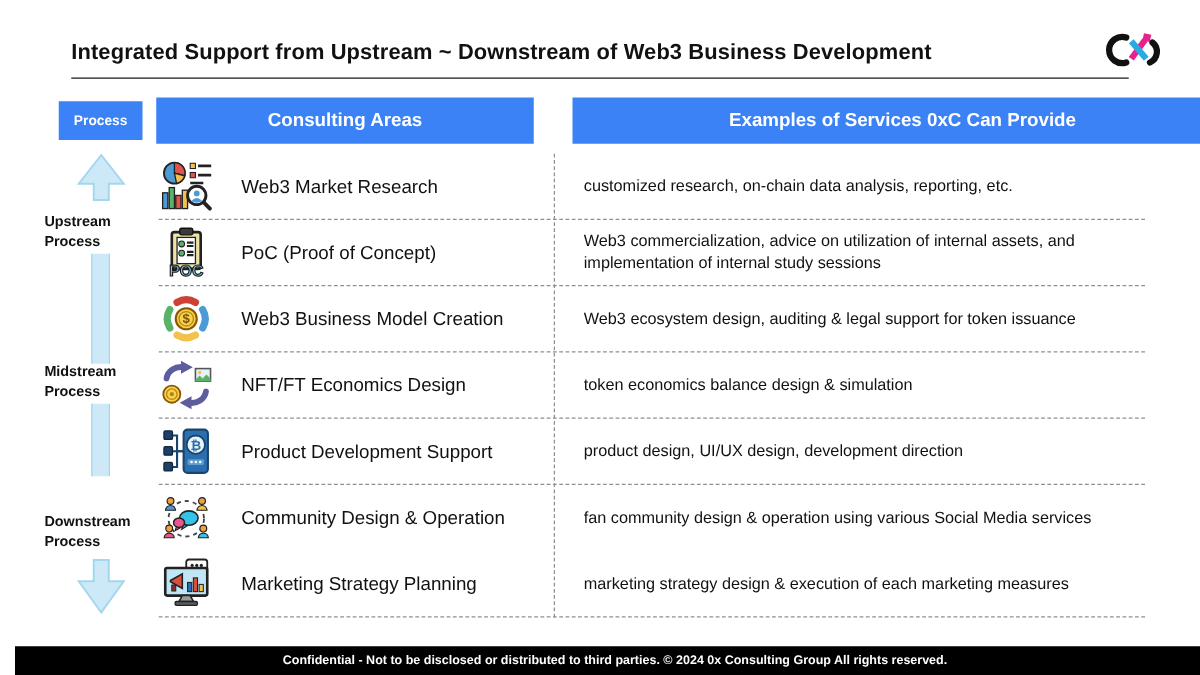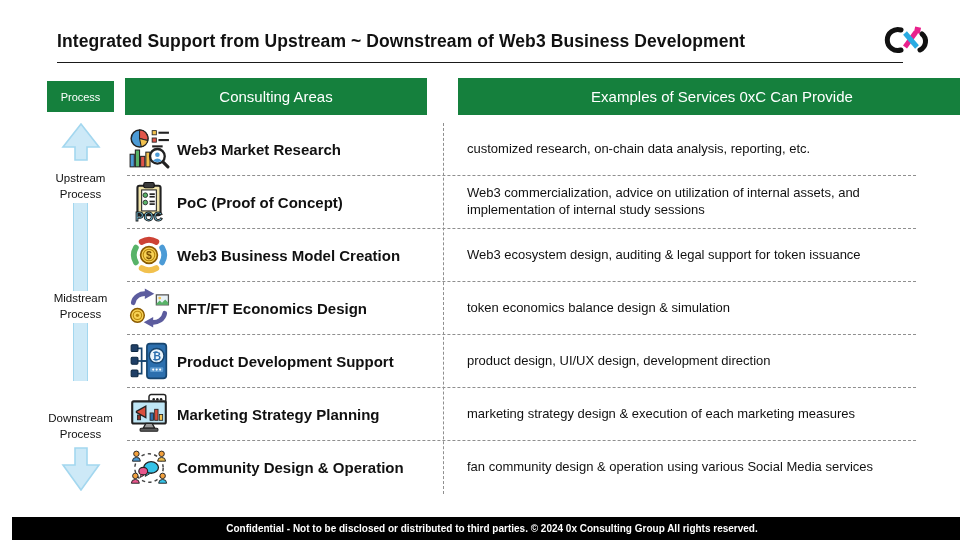--- a/index.html
+++ b/index.html
@@ -8,47 +8,47 @@
     font-family:"Liberation Sans", sans-serif;color:#111;overflow:hidden;
   }
   .title{
     position:absolute;left:57px;top:31px;font-size:17.5px;font-weight:700;
     letter-spacing:0.1px;white-space:nowrap;text-align:right;
   }
   .title-rule{position:absolute;left:57px;top:62px;width:846px;border-top:1.6px solid #1a1a1a;}
   .logo{position:absolute;left:884px;top:24px;width:46px;height:32px;}
 
   .hdr{
-    position:absolute;top:78px;height:37px;background:#15803d;color:#fff;
-    font-weight:400;display:flex;align-items:center;justify-content:center;text-align:center;
+    position:absolute;top:78px;height:37px;background:#3b82f6;color:#fff;
+    font-weight:700;display:flex;align-items:center;justify-content:center;text-align:center;
   }
   .hdr-process{left:47px;top:81px;height:31px;width:67px;font-size:11px;}
   .hdr-consulting{left:125px;width:302px;font-size:15px;}
   .hdr-services{left:458px;width:528px;font-size:15px;}
 
   
   .rail{
     position:absolute;left:47px;top:123px;width:67px;height:371px;
     display:flex;flex-direction:column;align-items:center;
   }
   .rail .gap10{height:10px;} .rail .gap30{height:30px;} .rail .gap4{height:4px;}
   .rail-label{
-    width:90px;font-size:11.5px;font-weight:400;text-align:center;line-height:1.35;
+    width:90px;font-size:11.5px;font-weight:700;line-height:1.35;
     color:#111;height:32px;display:flex;align-items:center;justify-content:center;
   }
   .shaft{width:13px;background:#CDE9F7;border-left:1.6px solid #A3D7EF;border-right:1.6px solid #A3D7EF;}
   .shaft.s1{height:88px;} .shaft.s2{height:58px;}
 
   
   .grid{position:absolute;left:127px;top:123px;width:789px;}
   .row{height:53px;display:flex;align-items:center;box-sizing:border-box;}
   .row.sep{border-bottom:1.8px dashed #8f8f8f;}
   .cell-area{width:316px;display:flex;align-items:center;box-sizing:border-box;padding-left:1px;}
   .cell-area .icon{width:42px;height:42px;flex:0 0 42px;}
-  .area-label{font-size:15px;font-weight:700;margin-left:7px;white-space:nowrap;}
+  .area-label{font-size:15px;font-weight:400;margin-left:23px;white-space:nowrap;}
   .cell-service{
     width:473px;box-sizing:border-box;padding-left:24px;padding-right:6px;
     font-size:13px;font-weight:400;line-height:1.3;
   }
   .vsep{position:absolute;left:443px;top:123px;height:371px;border-left:1.8px dashed #8f8f8f;}
 
   .footer{
     position:absolute;left:0;top:517px;width:960px;height:23px;background:#000;
     color:#fff;font-size:10px;font-weight:700;display:flex;align-items:center;justify-content:center;margin-left:12px;
   }
@@ -196,20 +196,44 @@
           <circle cx="24" cy="28.2" r="1" fill="#fff"></circle>
             <circle cx="27.3" cy="28.2" r="1" fill="#fff"></circle>
             <circle cx="30.6" cy="28.2" r="1" fill="#fff"></circle>
         </svg>
       </span>
       <span class="area-label">Product Development Support</span>
     </div>
     <div class="cell-service">product design, UI/UX design, development direction</div>
   </div>
 
+  <div class="row">
+    <div class="cell-area">
+      <span class="icon">
+        <svg viewBox="0 0 40 40" width="42" height="42">
+          <circle cx="20" cy="20" r="13.5" fill="none" stroke="#444" stroke-width="1.4" stroke-dasharray="3.2 3"></circle>
+          <circle cx="8" cy="6.5" r="2.6" fill="#F2A03D" stroke="#222" stroke-width="0.9"></circle>
+          <path d="M4.2 13.5 a3.8 3.6 0 0 1 7.6 0 z" fill="#4C9BD6" stroke="#222" stroke-width="0.9"></path>
+          <circle cx="32" cy="6.5" r="2.6" fill="#F2A03D" stroke="#222" stroke-width="0.9"></circle>
+          <path d="M28.2 13.5 a3.8 3.6 0 0 1 7.6 0 z" fill="#F2C14E" stroke="#222" stroke-width="0.9"></path>
+          <circle cx="7" cy="27.5" r="2.6" fill="#F2A03D" stroke="#222" stroke-width="0.9"></circle>
+          <path d="M3.2 34.5 a3.8 3.6 0 0 1 7.6 0 z" fill="#E8568C" stroke="#222" stroke-width="0.9"></path>
+          <circle cx="33" cy="27.5" r="2.6" fill="#F2A03D" stroke="#222" stroke-width="0.9"></circle>
+          <path d="M29.2 34.5 a3.8 3.6 0 0 1 7.6 0 z" fill="#35C3E8" stroke="#222" stroke-width="0.9"></path>
+          <ellipse cx="22" cy="19.5" rx="7" ry="5.5" fill="#35C3E8" stroke="#222" stroke-width="1.2"></ellipse>
+          <path d="M18 24 l-1.5 4 4-2.5 z" fill="#35C3E8" stroke="#222" stroke-width="0.9"></path>
+          <ellipse cx="14.5" cy="23" rx="4.2" ry="3.6" fill="#E8568C" stroke="#222" stroke-width="1.1"></ellipse>
+          <path d="M12.5 26 l-1 3 3.4-1.8 z" fill="#E8568C" stroke="#222" stroke-width="0.8"></path>
+        </svg>
+      </span>
+      <span class="area-label">Community Design &amp; Operation</span>
+    </div>
+    <div class="cell-service">fan community design &amp; operation using various Social Media services</div>
+  </div>
+
   <div class="row sep">
     <div class="cell-area">
       <span class="icon">
         <svg viewBox="0 0 40 40" width="42" height="42">
           <rect x="20" y="1.5" width="16" height="9" rx="2" fill="#fff" stroke="#222" stroke-width="1.4"></rect>
           <circle cx="24.5" cy="6" r="1.2" fill="#222"></circle>
             <circle cx="28" cy="6" r="1.2" fill="#222"></circle>
             <circle cx="31.5" cy="6" r="1.2" fill="#222"></circle>
           <path d="M23 10.5 l-2 3 5-3 z" fill="#fff" stroke="#222" stroke-width="1"></path>
           <rect x="4" y="8" width="32" height="21" rx="1.5" fill="#BFE6F5" stroke="#222" stroke-width="2"></rect>
@@ -220,41 +244,17 @@
           <rect x="29.8" y="20.5" width="3.2" height="5.5" fill="#F2C14E" stroke="#222" stroke-width="0.8"></rect>
           <path d="M17 29 h6 l2.5 4.5 h-11 z" fill="#9a9a9a" stroke="#222" stroke-width="1.2"></path>
           <rect x="11.5" y="33.5" width="17" height="3" rx="1" fill="#5a5a5a" stroke="#222" stroke-width="1"></rect>
         </svg>
       </span>
       <span class="area-label">Marketing Strategy Planning</span>
     </div>
     <div class="cell-service">marketing strategy design &amp; execution of each marketing measures</div>
   </div>
 
-  <div class="row">
-    <div class="cell-area">
-      <span class="icon">
-        <svg viewBox="0 0 40 40" width="42" height="42">
-          <circle cx="20" cy="20" r="13.5" fill="none" stroke="#444" stroke-width="1.4" stroke-dasharray="3.2 3"></circle>
-          <circle cx="8" cy="6.5" r="2.6" fill="#F2A03D" stroke="#222" stroke-width="0.9"></circle>
-          <path d="M4.2 13.5 a3.8 3.6 0 0 1 7.6 0 z" fill="#4C9BD6" stroke="#222" stroke-width="0.9"></path>
-          <circle cx="32" cy="6.5" r="2.6" fill="#F2A03D" stroke="#222" stroke-width="0.9"></circle>
-          <path d="M28.2 13.5 a3.8 3.6 0 0 1 7.6 0 z" fill="#F2C14E" stroke="#222" stroke-width="0.9"></path>
-          <circle cx="7" cy="27.5" r="2.6" fill="#F2A03D" stroke="#222" stroke-width="0.9"></circle>
-          <path d="M3.2 34.5 a3.8 3.6 0 0 1 7.6 0 z" fill="#E8568C" stroke="#222" stroke-width="0.9"></path>
-          <circle cx="33" cy="27.5" r="2.6" fill="#F2A03D" stroke="#222" stroke-width="0.9"></circle>
-          <path d="M29.2 34.5 a3.8 3.6 0 0 1 7.6 0 z" fill="#35C3E8" stroke="#222" stroke-width="0.9"></path>
-          <ellipse cx="22" cy="19.5" rx="7" ry="5.5" fill="#35C3E8" stroke="#222" stroke-width="1.2"></ellipse>
-          <path d="M18 24 l-1.5 4 4-2.5 z" fill="#35C3E8" stroke="#222" stroke-width="0.9"></path>
-          <ellipse cx="14.5" cy="23" rx="4.2" ry="3.6" fill="#E8568C" stroke="#222" stroke-width="1.1"></ellipse>
-          <path d="M12.5 26 l-1 3 3.4-1.8 z" fill="#E8568C" stroke="#222" stroke-width="0.8"></path>
-        </svg>
-      </span>
-      <span class="area-label">Community Design &amp; Operation</span>
-    </div>
-    <div class="cell-service">fan community design &amp; operation using various Social Media services</div>
-  </div>
-
 </div>
 
 <div class="vsep"></div>
 
 <div class="footer">Confidential - Not to be disclosed or distributed to third parties. © 2024 0x Consulting Group All rights reserved.</div>
 
 </body></html>

